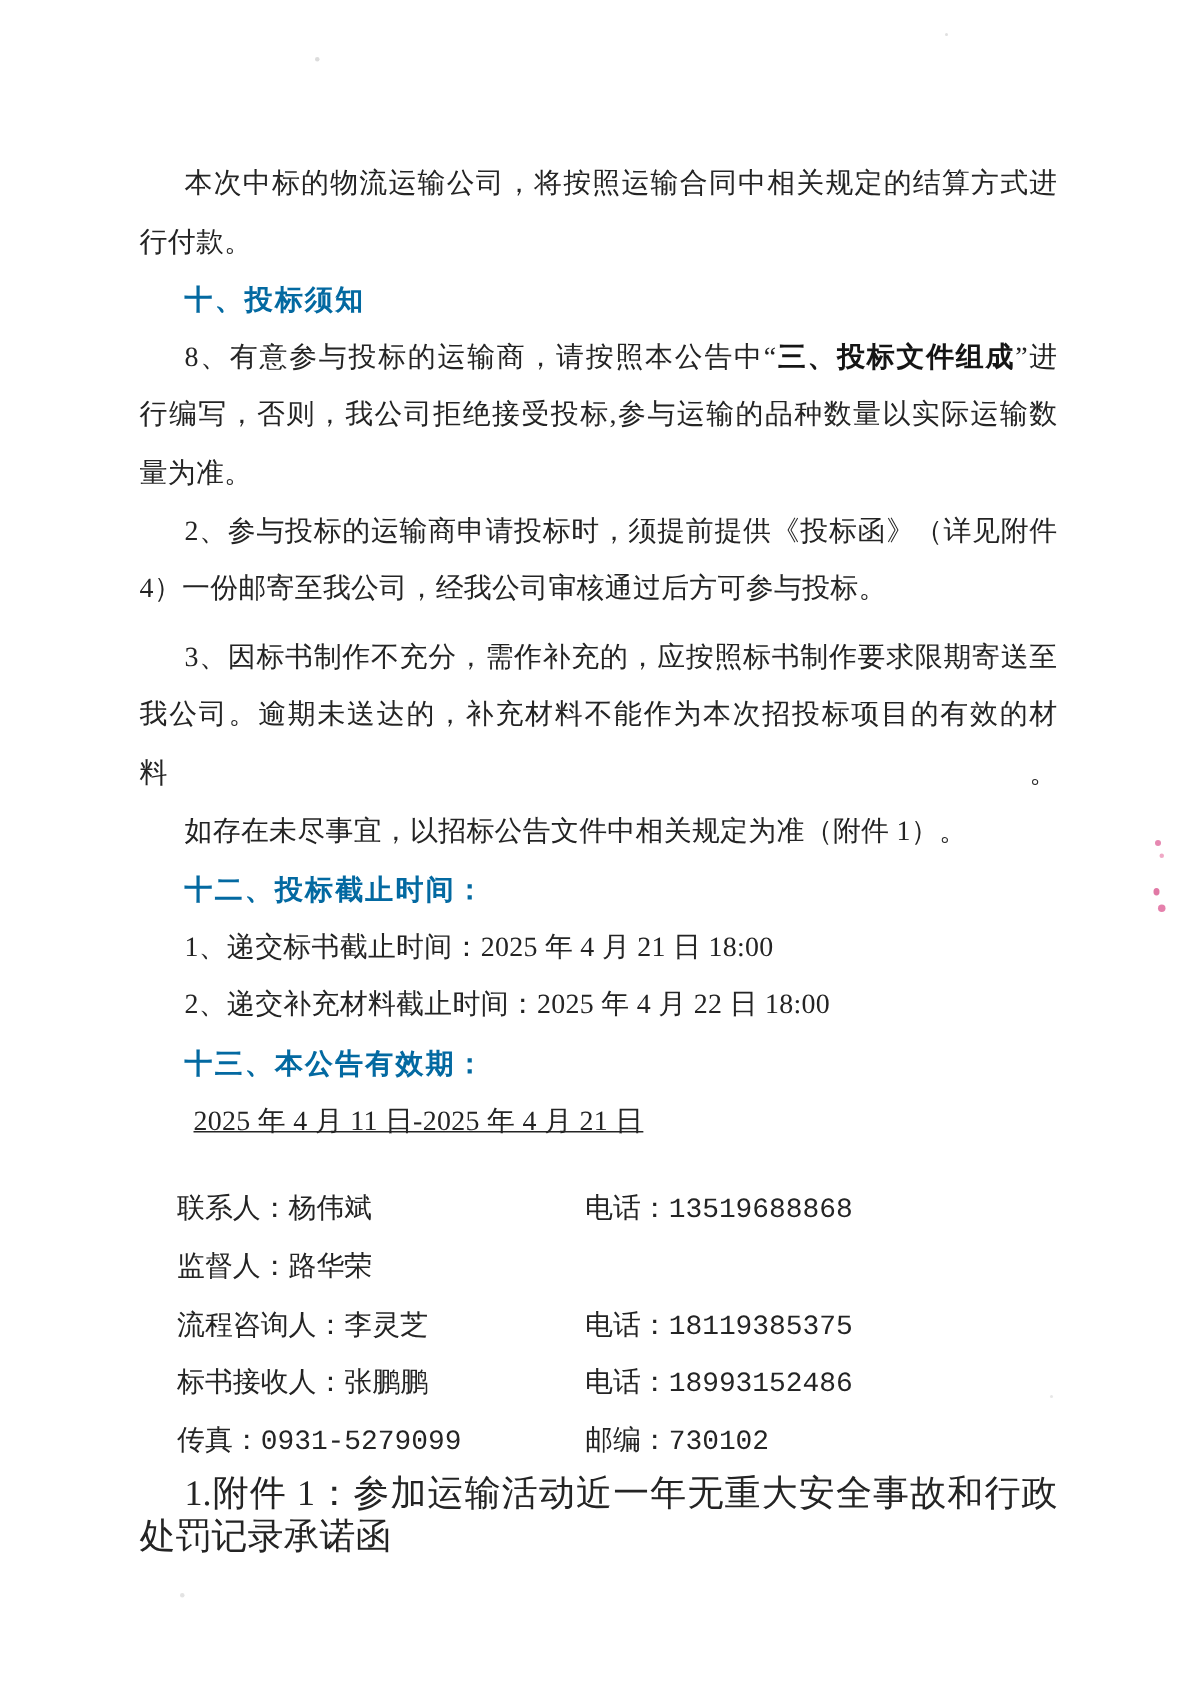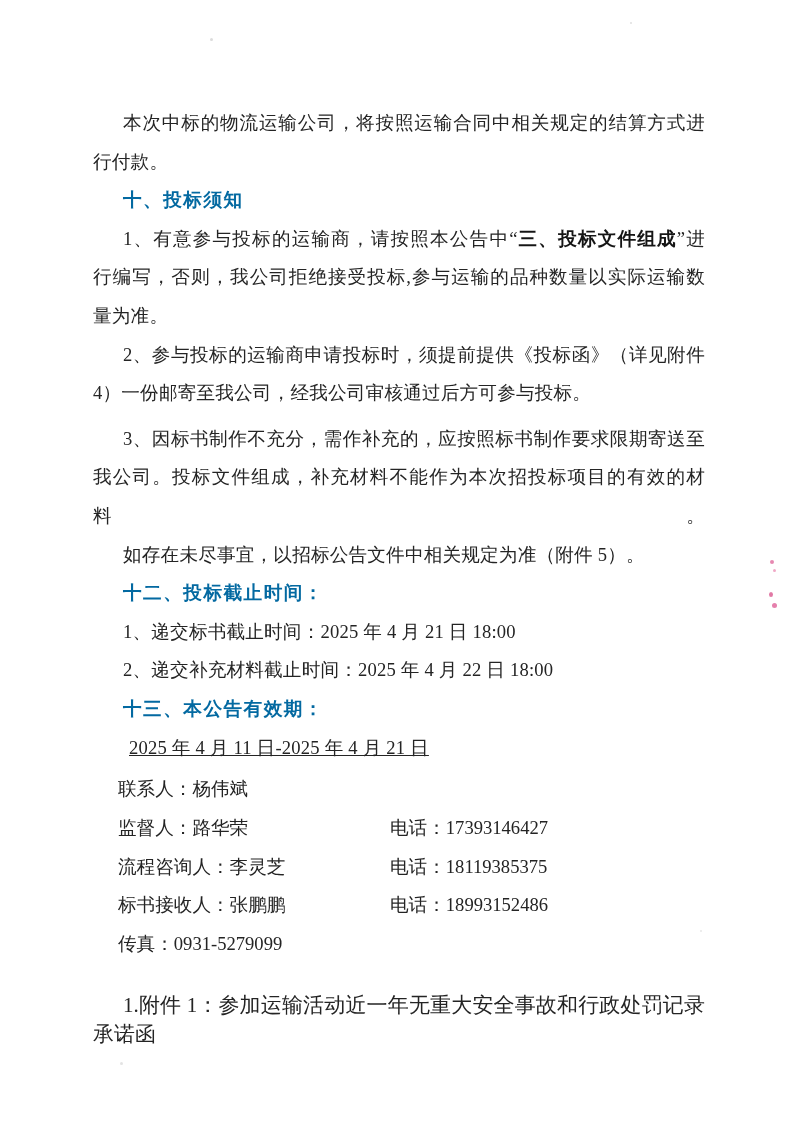--- a/index.html
+++ b/index.html
@@ -42,26 +42,25 @@
   .b {
     font-family:Liberation Serif, serif;
     font-weight:700;
     color:#151515;
   }
   .gap-sm { margin-top:7px; }
   
   .c-row { display:flex; width:612px; font-size:18.6px; line-height:38.7px; }
   .c-left { width:297px; padding-left:25px; }
   .c-right { flex:1; }
-  .contacts { margin-top:3px; }
+  .contacts { margin-top:21px;font-family:Liberation Mono, monospace; }
   
   .attach {
-    margin-top:27px;
     width:612px;
-    font-size:21px;
+    font-size:24px;
     line-height:29px;
     text-indent:30px;
     text-align:justify;
     word-break:break-all;
   }
   
   .speck { position:absolute; border-radius:50%; }
   .pk1 { left:770px; top:560px; width:4px; height:4px; background:#e06a9d; opacity:.8; }
   .pk2 { left:773px; top:569px; width:3px; height:3px; background:#e985ae; opacity:.7; }
   .pk3 { left:769px; top:592px; width:4px; height:5px; background:#d9578f; opacity:.8; }
@@ -74,57 +73,58 @@
 </head>
 <body>
 
 <div class="page">
 
   <div class="ln full ind">本次中标的物流运输公司，将按照运输合同中相关规定的结算方式进</div>
   <div class="ln">行付款。</div>
 
   <div class="ln ind hd">十、投标须知</div>
 
-  <div class="ln full ind"><span>1、有意参与投标的运输商，请按照本公告中“</span><span class="b">三、投标文件组成</span><span>”进</span></div>
+  <div class="ln full ind"><span>8、有意参与投标的运输商，请按照本公告中“</span><span class="b">三、投标文件组成</span><span>”进</span></div>
   <div class="ln full">行编写，否则，我公司拒绝接受投标,参与运输的品种数量以实际运输数</div>
   <div class="ln">量为准。</div>
 
   <div class="ln full ind">2、参与投标的运输商申请投标时，须提前提供《投标函》（详见附件</div>
   <div class="ln">4）一份邮寄至我公司，经我公司审核通过后方可参与投标。</div>
 
   <div class="ln full ind gap-sm">3、因标书制作不充分，需作补充的，应按照标书制作要求限期寄送至</div>
-  <div class="ln full">我公司。投标文件组成，补充材料不能作为本次招投标项目的有效的材料。</div>
+  <div class="ln full">我公司。逾期未送达的，补充材料不能作为本次招投标项目的有效的材料。</div>
 
-  <div class="ln ind">如存在未尽事宜，以招标公告文件中相关规定为准（附件 5）。</div>
+  <div class="ln ind">如存在未尽事宜，以招标公告文件中相关规定为准（附件 1）。</div>
 
   <div class="ln ind hd">十二、投标截止时间：</div>
   <div class="ln ind">1、递交标书截止时间：2025 年 4 月 21 日 18:00</div>
   <div class="ln ind">2、递交补充材料截止时间：2025 年 4 月 22 日 18:00</div>
 
   <div class="ln ind hd">十三、本公告有效期：</div>
   <div class="ln ind2">2025 年 4 月 11 日-2025 年 4 月 21 日</div>
 
   <div class="contacts">
     <div class="c-row">
       <div class="c-left">联系人：杨伟斌</div>
+      <div class="c-right">电话：13519688868</div>
     </div>
     <div class="c-row">
       <div class="c-left">监督人：路华荣</div>
-      <div class="c-right">电话：17393146427</div>
     </div>
     <div class="c-row">
       <div class="c-left">流程咨询人：李灵芝</div>
       <div class="c-right">电话：18119385375</div>
     </div>
     <div class="c-row">
       <div class="c-left">标书接收人：张鹏鹏</div>
       <div class="c-right">电话：18993152486</div>
     </div>
     <div class="c-row">
       <div class="c-left">传真：0931-5279099</div>
+      <div class="c-right">邮编：730102</div>
     </div>
   </div>
 
   <div class="attach">1.附件 1：参加运输活动近一年无重大安全事故和行政处罚记录承诺函</div>
 
 </div>
 
 <div class="speck pk1"></div>
 <div class="speck pk2"></div>
 <div class="speck pk3"></div>

